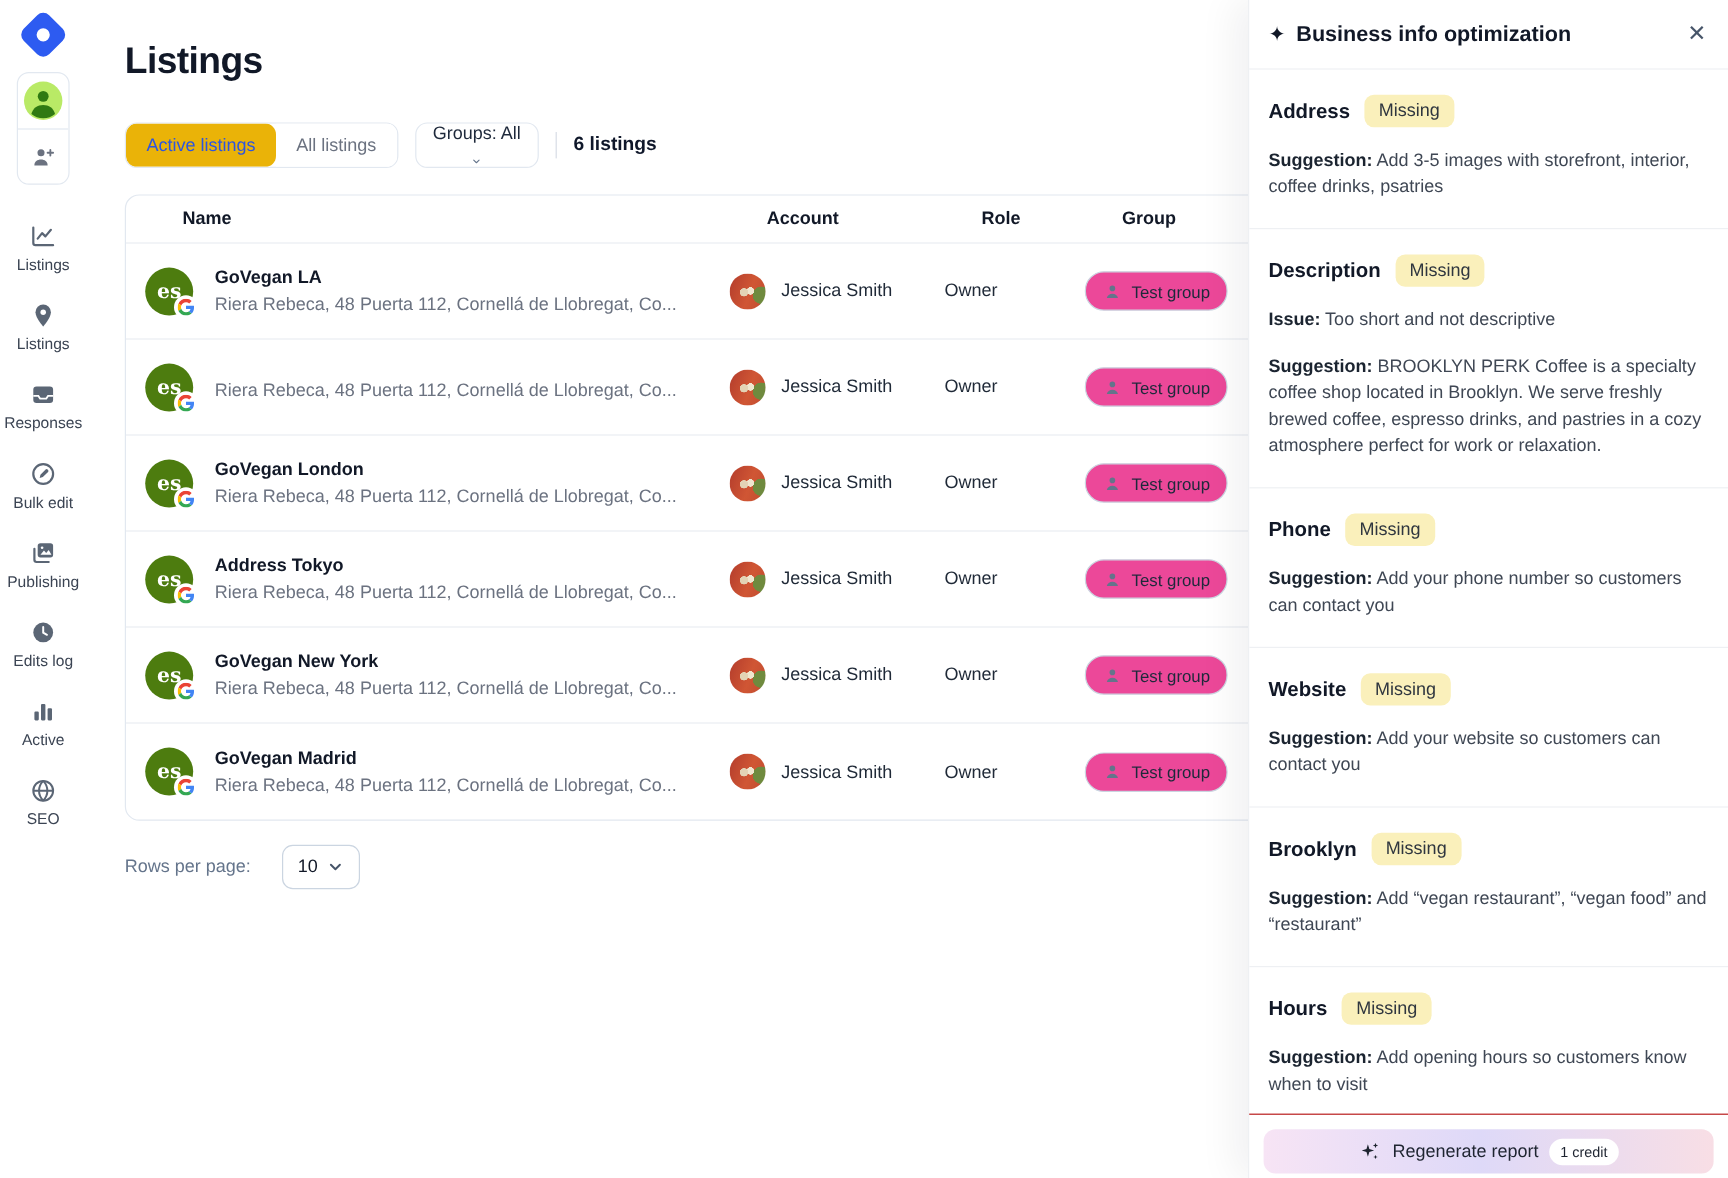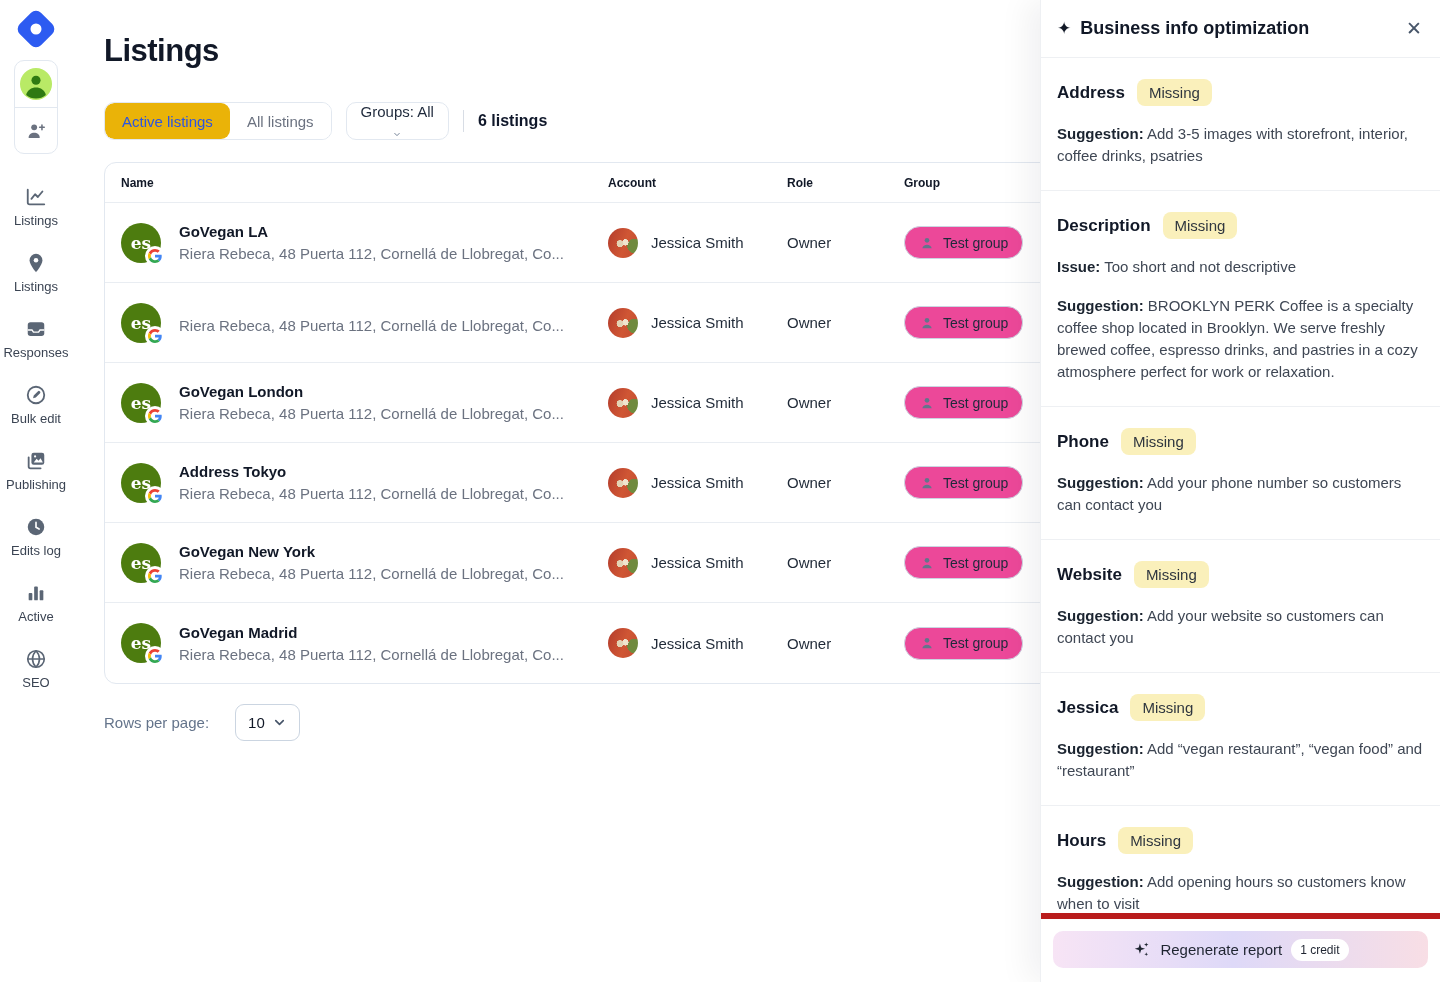--- a/index.html
+++ b/index.html
@@ -32,21 +32,21 @@
   .tab.active { background:#eab308; color:#2c55e0; font-weight:500; border-radius:9px; }
   .dropdown { display:flex; align-items:center; gap:10px; border:1px solid #e2e8f0; border-radius:10px;
     height:38px; padding:0 14px; font-size:15px; color:#1e293b; cursor:pointer; background:#fff;flex-direction:column; }
   .vdivider { width:1px; height:22px; background:#d8dde5; }
   .count { font-size:16px; font-weight:700; color:#0f172a; }
 
   
   .table { margin-top:22px; border:1px solid #e2e8f0; border-radius:12px; background:#fff; overflow:hidden; }
   .trow { display:grid; grid-template-columns:487px 179px 117px 1fr; align-items:center; padding-left:16px; }
   .thead { height:40px; border-bottom:1px solid #e9edf2; }
-  .th { font-size:12px; font-weight:700; color:#111827; }
+  .th { font-size:15px; font-weight:700; color:#111827;margin-left:31px; }
   .tbody-row { height:80px; border-bottom:1px solid #e9edf2; }
   .tbody-row:last-child { border-bottom:none; }
   .name-cell { display:flex; align-items:center; gap:18px; }
   .biz-avatar { position:relative; width:40px; height:40px; flex:0 0 40px; }
   .biz-circle { width:40px; height:40px; border-radius:50%; background:#4d7c0f; color:#fff;
     display:flex; align-items:center; justify-content:center;
     font-family:"DejaVu Serif","Liberation Serif",serif; font-weight:700; font-size:17px; }
   .g-badge { position:absolute; right:-4px; bottom:-3px; width:20px; height:20px; border-radius:50%;
     background:#fff; display:flex; align-items:center; justify-content:center; }
   .biz-name { font-size:15px; font-weight:700; color:#111827; }
@@ -76,21 +76,21 @@
   .panel-title { font-size:18px; font-weight:700; color:#111827; flex:1; }
   .close-btn { font-size:19px; color:#475569; cursor:pointer; line-height:1; padding:2px; }
   .panel-body { flex:1 1 auto; overflow:hidden; }
   .section { padding:21px 16px 23px; border-bottom:1px solid #eef0f3; }
   .section:last-child { border-bottom:none; }
   .section-head { display:flex; align-items:center; gap:12px; }
   .section-title { font-size:17px; font-weight:700; color:#111827; }
   .badge { background:#faf0bb; color:#2f363f; font-size:15px; padding:5px 12px; border-radius:8px; }
   .section p { margin-top:17px; font-size:15px; line-height:22px; color:#3f4754; }
   .section p b { color:#1b2430; }
-  .panel-footer { flex:0 0 auto; padding:12px 12px 14px; border-top:6px solid #b91c1c; }
+  .panel-footer { flex:0 0 auto; padding:12px 12px 4px; border-top:1px solid #b91c1c; }
   .regen-btn { width:100%; height:37px; border:none; border-radius:10px; cursor:pointer;
     background:linear-gradient(90deg,#f7e4f5 0%,#ded9f8 48%,#f8dee5 100%);
     display:flex; align-items:center; justify-content:center; gap:9px;
     font-family:inherit; font-size:15px; color:#1e2430; }
   .credit-pill { background:#fff; border-radius:999px; padding:4px 9px; font-size:12px; color:#1e2430; }
 </style>
 </head>
 <body>
 
 <nav class="sidebar">
@@ -456,21 +456,21 @@
     <section class="section">
       <div class="section-head">
         <span class="section-title">Website</span>
         <span class="badge">Missing</span>
       </div>
       <p><b>Suggestion:</b> <span>Add your website so customers can contact you</span></p>
     </section>
 
     <section class="section">
       <div class="section-head">
-        <span class="section-title">Jessica</span>
+        <span class="section-title">Brooklyn</span>
         <span class="badge">Missing</span>
       </div>
       <p><b>Suggestion:</b> <span>Add “vegan restaurant”, “vegan food” and “restaurant”</span></p>
     </section>
 
     <section class="section">
       <div class="section-head">
         <span class="section-title">Hours</span>
         <span class="badge">Missing</span>
       </div>

